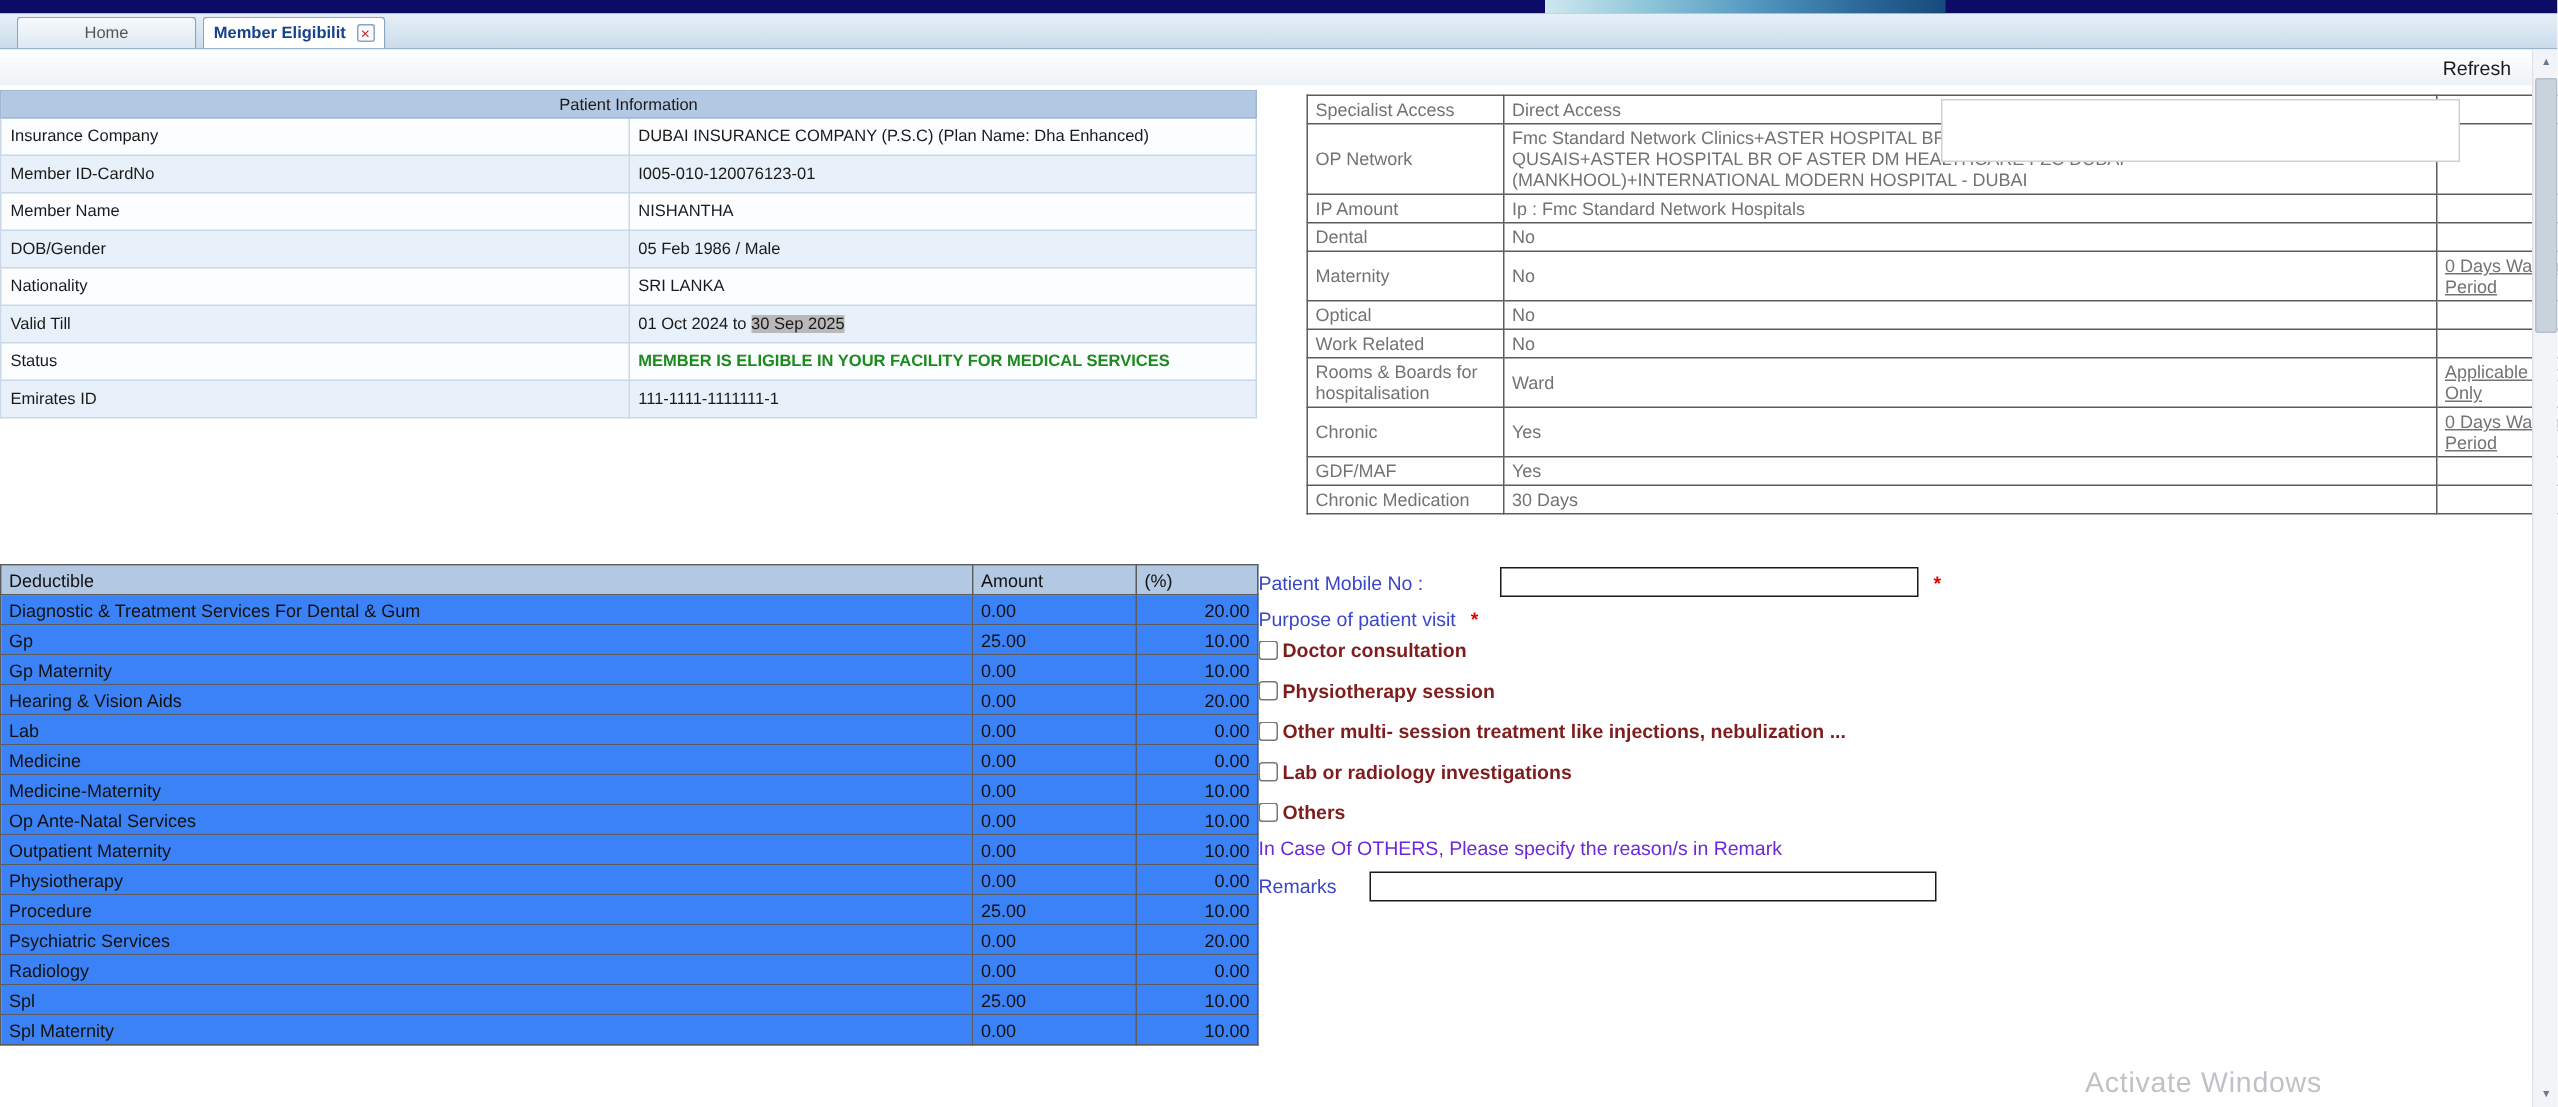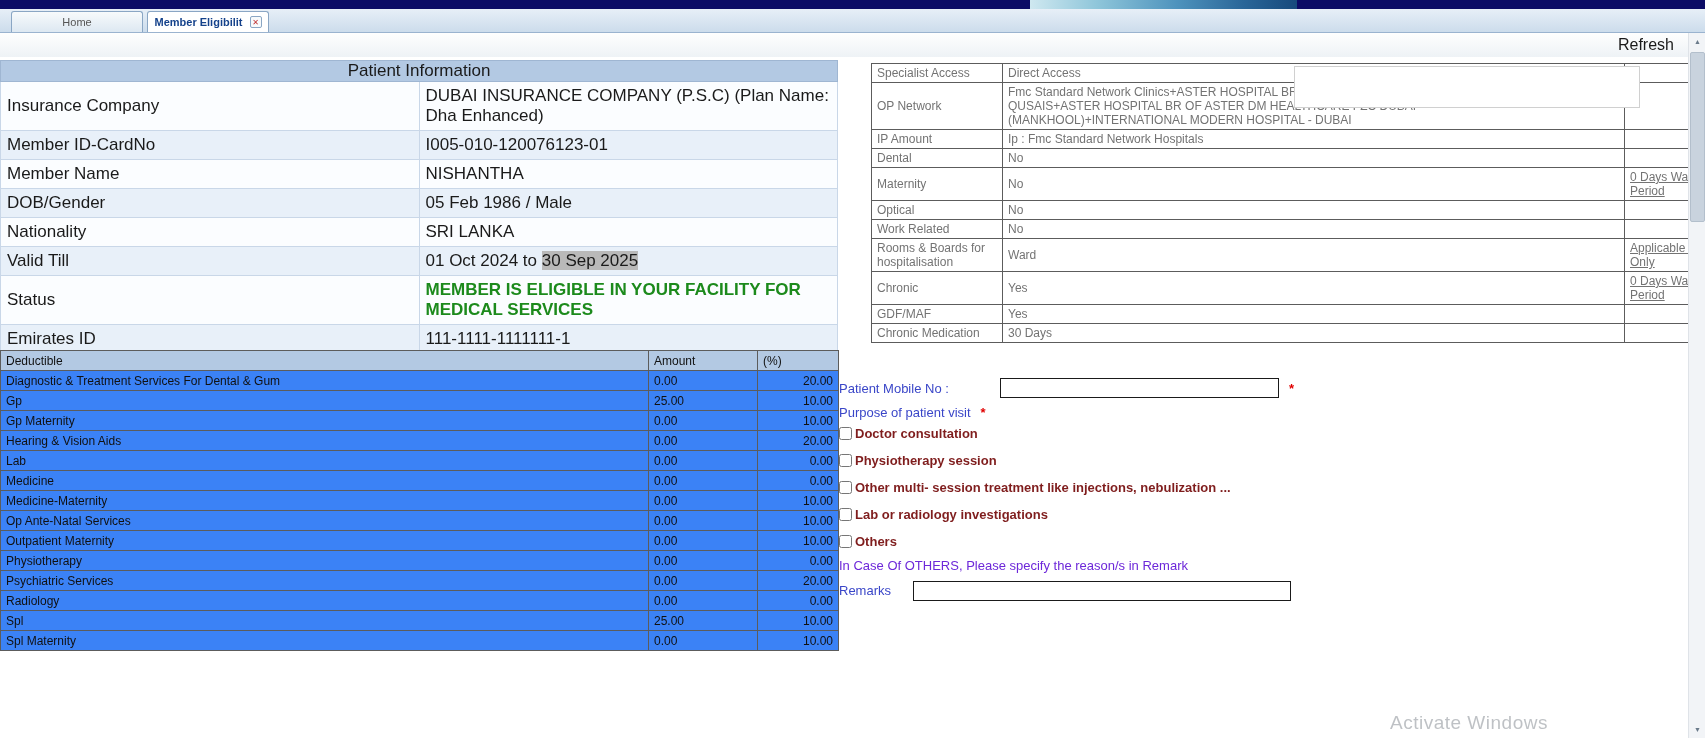--- a/index.html
+++ b/index.html
@@ -11,35 +11,35 @@
   .topbar { position:absolute; left:0; top:0; width:1705px; height:9px; background:#0c0c66; }
   .topbar-photo { position:absolute; left:1030px; top:0; width:267px; height:9px;
     background:linear-gradient(90deg,#cfe8f0 0%,#8fc6da 25%,#4e93bd 55%,#2a6698 80%,#174a7c 100%); }
 
   
   .tabbar { position:absolute; left:0; top:9px; width:1705px; height:24px;
     background:linear-gradient(#e7eff7,#ccdcec); border-bottom:1px solid #9ab3cf;
     display:flex; align-items:flex-end; padding-left:11px; }
   .tab { height:21px; display:flex; align-items:center; justify-content:center; gap:7px;
     border:1px solid #8aa6c4; border-bottom:none; border-radius:3px 3px 0 0; font-size:11px; }
-  .tab.home { width:132px; background:linear-gradient(#f7fafc,#dde8f2); color:#555;align-items:center; }
+  .tab.home { width:120px; background:linear-gradient(#f7fafc,#dde8f2); color:#555;align-items:center; }
   .tab.active { width:122px; background:#fff; color:#15428b; font-weight:bold; margin-left:4px; }
   .tab-close { display:inline-block; width:12px; height:12px; line-height:11px; text-align:center;
     font-size:8px; color:#c03131; border:1px solid #8aa6c4; background:#f7fafc; border-radius:2px;
     font-weight:normal; cursor:pointer; }
 
   
   .refreshbar { position:absolute; left:0; top:33px; width:1688px; height:24px;
     background:linear-gradient(#fefefe,#eef2f6); display:flex; align-items:center;
-    justify-content:flex-end; padding-right:14px; font-size:16px; color:#1a1a1a; }
+    justify-content:flex-end; padding-right:14px; font-size:13px; color:#1a1a1a; }
   .refresh { cursor:pointer; }
 
   
   .patient-info { position:absolute; left:0; top:60px; width:838px; }
-  .patient-info table { width:100%; border-collapse:collapse; font-size:17px; color:#1a1a1a; table-layout:fixed; }
+  .patient-info table { width:100%; border-collapse:collapse; font-size:11px; color:#1a1a1a; table-layout:fixed; }
   .patient-info th { background:#b3c9e3; border:1px solid #9fb6d2; font-weight:normal; height:18px; text-align:center; }
   .patient-info td { border:1px solid #c9d7e8; padding:4px 6px; height:25px; overflow:hidden; }
   .pi-label { width:248px; }
   .patient-info tr.odd  td { background:#fbfdff; }
   .patient-info tr.even td { background:#e8f0f9; }
   .hl { background:#b9b9b9; }
   td.status { color:#1c8a1c; font-weight:bold; }
 
   
   .benefits { position:absolute; left:839px; top:63px; width:846px; }
@@ -47,21 +47,21 @@
   .benefits td { border:1px solid #5c5c5c; padding:2px 5px; vertical-align:middle; background:#fff; overflow:hidden; }
   .b-label { width:131px; }
   .b-value { width:622px; }
   .b-note  { width:114px;text-decoration:underline; }
 
   
   .overlay-box { position:absolute; left:1294px; top:66px; width:346px; height:42px;
     background:#fff; border:1px solid #d0d0d0; z-index:5; }
 
   
-  .deductible { position:absolute; left:0; top:350px; width:838px; }
+  .deductible { position:absolute; left:0; top:376px; width:838px; }
   .deductible table { width:100%; border-collapse:collapse; font-size:12px; color:#111; table-layout:fixed; }
   .deductible th { background:#b3c9e3; border:1px solid #5c5c5c; font-weight:normal;
     text-align:left; padding:2px 5px; height:20px; }
   .deductible td { border:1px solid #5c5c5c; padding:1px 5px; height:20px; background:#3b82f6; }
   .c1 { width:648px; } .c2 { width:109px; } .c3 { width:81px;text-align:right; }
 
   
   .visit-form { position:absolute; left:839px; top:377px; width:470px; font-size:13px; }
   .blue-label { color:#3a46c8; }
   .mobile-row { display:flex; align-items:center; height:22px; }
@@ -279,20 +279,25 @@
             <td class="c1">Outpatient Maternity</td>
             <td class="c2">0.00</td>
             <td class="c3">10.00</td>
           </tr>
           <tr>
             <td class="c1">Physiotherapy</td>
             <td class="c2">0.00</td>
             <td class="c3">0.00</td>
           </tr>
           <tr>
+            <td class="c1">Procedure</td>
+            <td class="c2">25.00</td>
+            <td class="c3">10.00</td>
+          </tr>
+          <tr>
             <td class="c1">Psychiatric Services</td>
             <td class="c2">0.00</td>
             <td class="c3">20.00</td>
           </tr>
           <tr>
             <td class="c1">Radiology</td>
             <td class="c2">0.00</td>
             <td class="c3">0.00</td>
           </tr>
           <tr>

